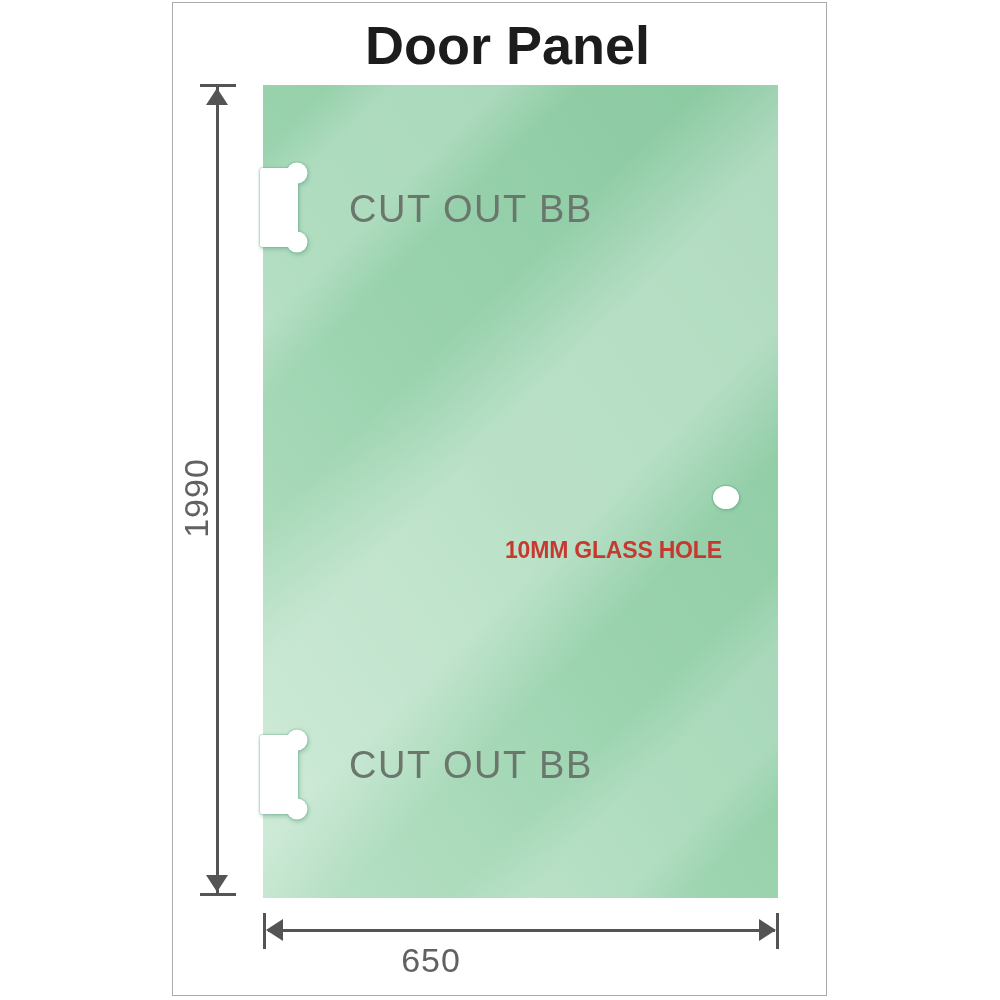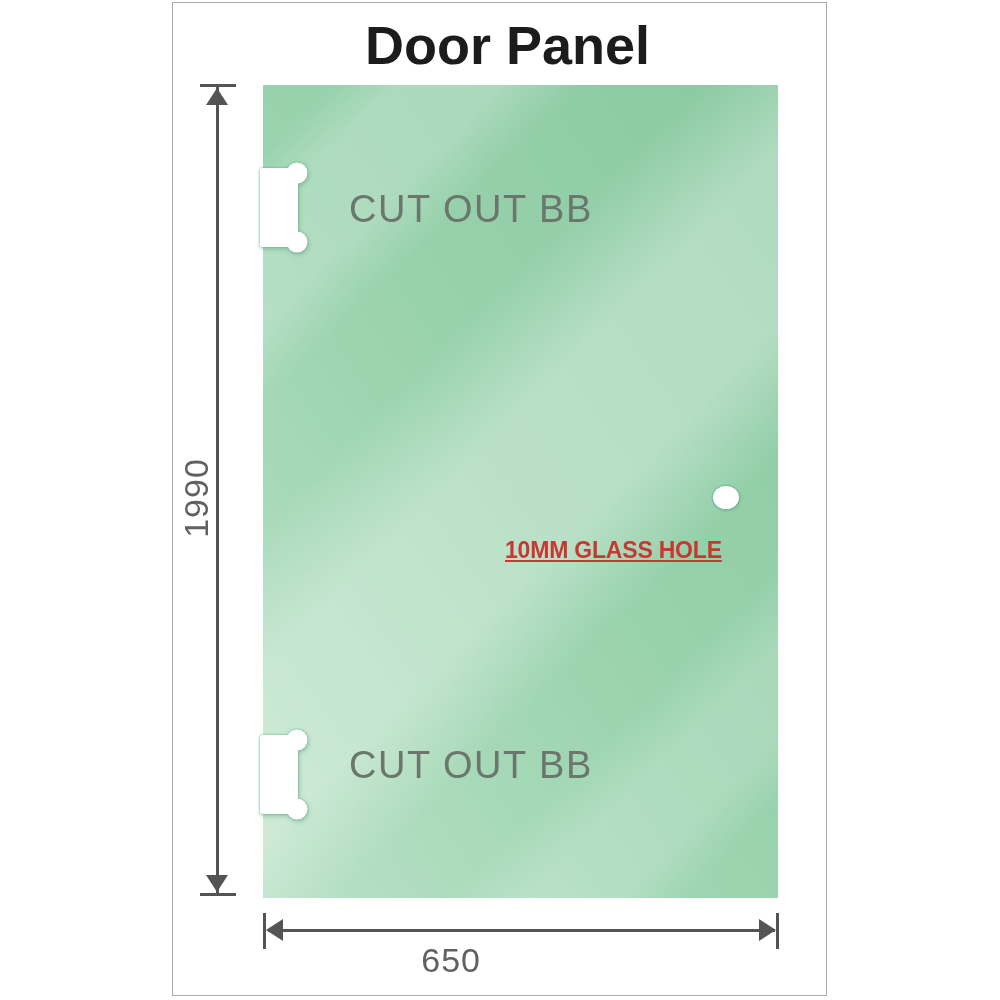--- a/index.html
+++ b/index.html
@@ -77,21 +77,20 @@
 
   .glass-hole-label {
     position: absolute;
     left: 505px; top: 537px; width: 215px;
     text-align: center;
     font-size: 23px;
     font-weight: bold;
     letter-spacing: -0.2px;
     color: var(--annotation-red, #c63931);
     white-space: nowrap;
-    text-decoration: underline;
   }
 
   
   .dim { position: absolute; background: var(--dimension-gray, #545454); }
   .cap-h { width: 36px; height: 3px; }
   .cap-v { width: 3px; height: 36px; }
   .dim-line-v { left: 216px; top: 87px; width: 3px; height: 806px; }
   .dim-line-h { left: 268px; top: 929px; width: 507px; height: 3px; }
 
   .arrow { position: absolute; width: 0; height: 0; }
@@ -129,21 +128,21 @@
   .height-label {
     left: 126px; top: 479px;
     width: 140px; height: 38px;
     line-height: 38px;
     text-align: center;
     transform: rotate(-90deg);
   }
   .width-label {
     left: 381px; top: 941px;
     width: 100px;
-    text-align: right;
+    text-align: center;
   }
 </style>
 </head>
 <body>
 
 <div class="frame"></div>
 
 <div class="title">Door Panel</div>
 
 <div class="glass-panel"></div>

